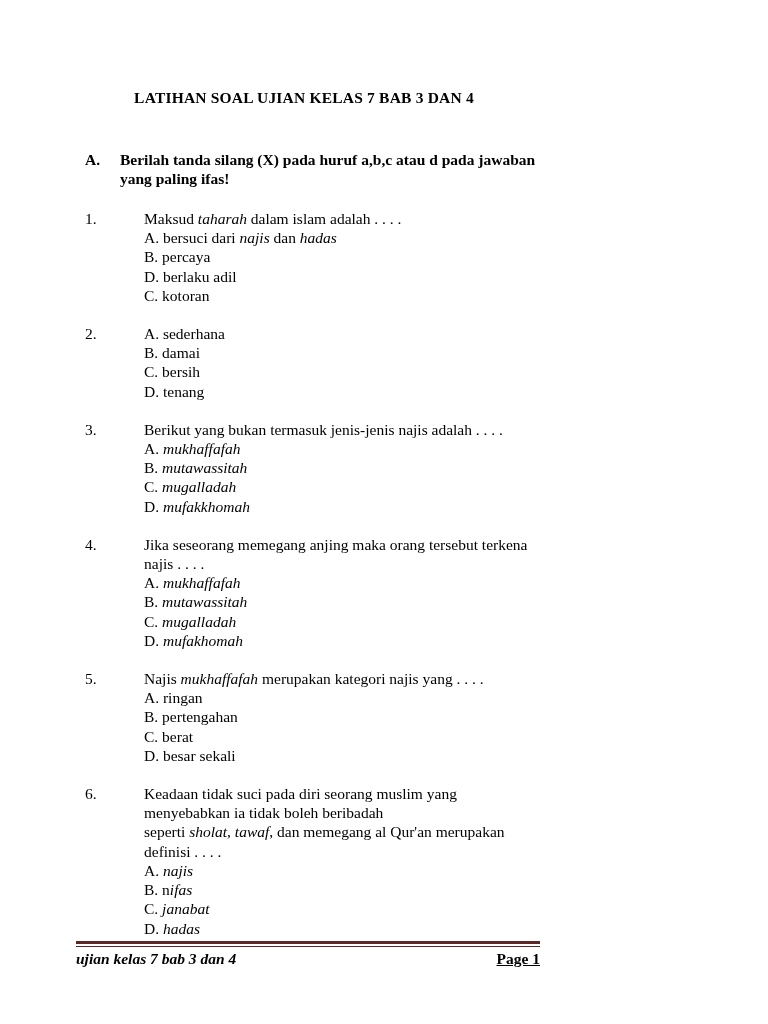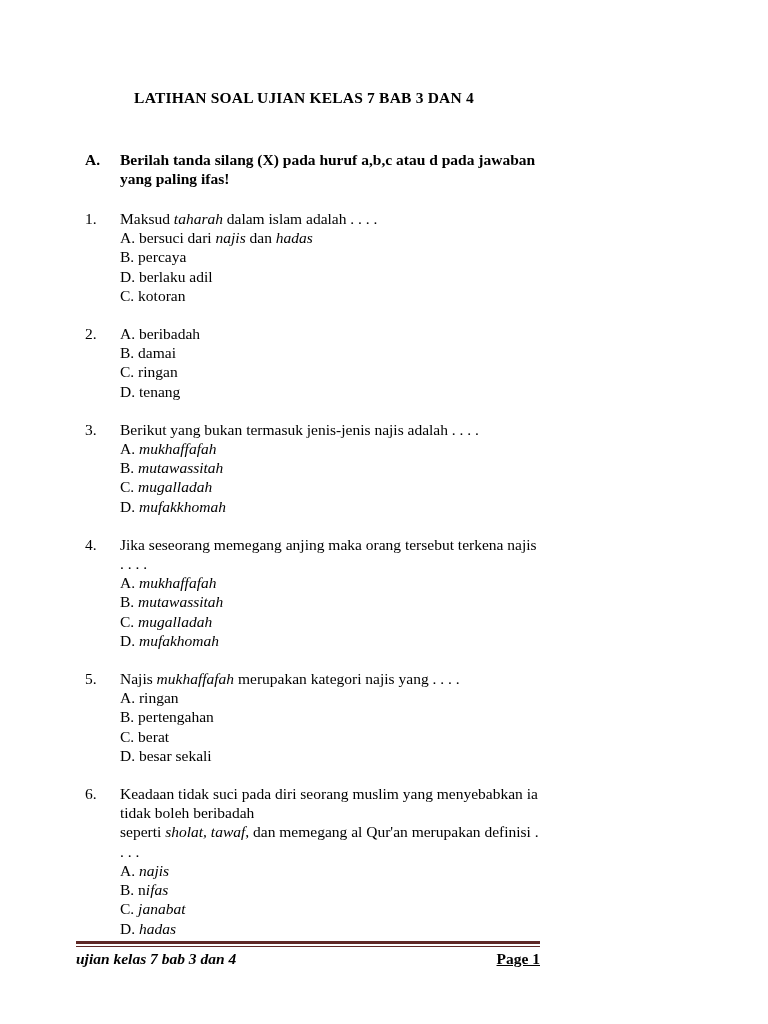--- a/index.html
+++ b/index.html
@@ -42,20 +42,21 @@
     line-height: 19.2px;
   }
   .question.first {
     margin-top: 21px;
   }
   .q-body {
     flex: 1 1 auto;
   }
   .q-line {
     white-space: pre-wrap;
+    margin-left: 24px;
   }
   .footer {
     position: absolute;
     left: 76px;
     right: 68px;
     top: 941px;
   }
   .footer-rule {
     height: 2px;
     background: #ffffff;
@@ -97,23 +98,23 @@
             <div class="q-line"><span>Maksud </span><i>taharah</i><span> dalam islam adalah . . . .</span></div>
             <div class="q-line option"><span>A. bersuci dari </span><i>najis</i><span> dan </span><i>hadas</i></div>
             <div class="q-line option"><span>B. percaya</span></div>
             <div class="q-line option"><span>D. berlaku adil</span></div>
             <div class="q-line option"><span>C. kotoran</span></div>
           </div>
         </div>
         <div class="question">
           <div class="num-col">2.</div>
           <div class="q-body">
-            <div class="q-line option"><span>A. beribadah</span></div>
+            <div class="q-line option"><span>A. sederhana</span></div>
             <div class="q-line option"><span>B. damai</span></div>
-            <div class="q-line option"><span>C. ringan</span></div>
+            <div class="q-line option"><span>C. bersih</span></div>
             <div class="q-line option"><span>D. tenang</span></div>
           </div>
         </div>
         <div class="question">
           <div class="num-col">3.</div>
           <div class="q-body">
             <div class="q-line"><span>Berikut yang bukan termasuk jenis-jenis najis adalah . . . .</span></div>
             <div class="q-line option"><span>A. </span><i>mukhaffafah</i></div>
             <div class="q-line option"><span>B. </span><i>mutawassitah</i></div>
             <div class="q-line option"><span>C. </span><i>mugalladah</i></div>

